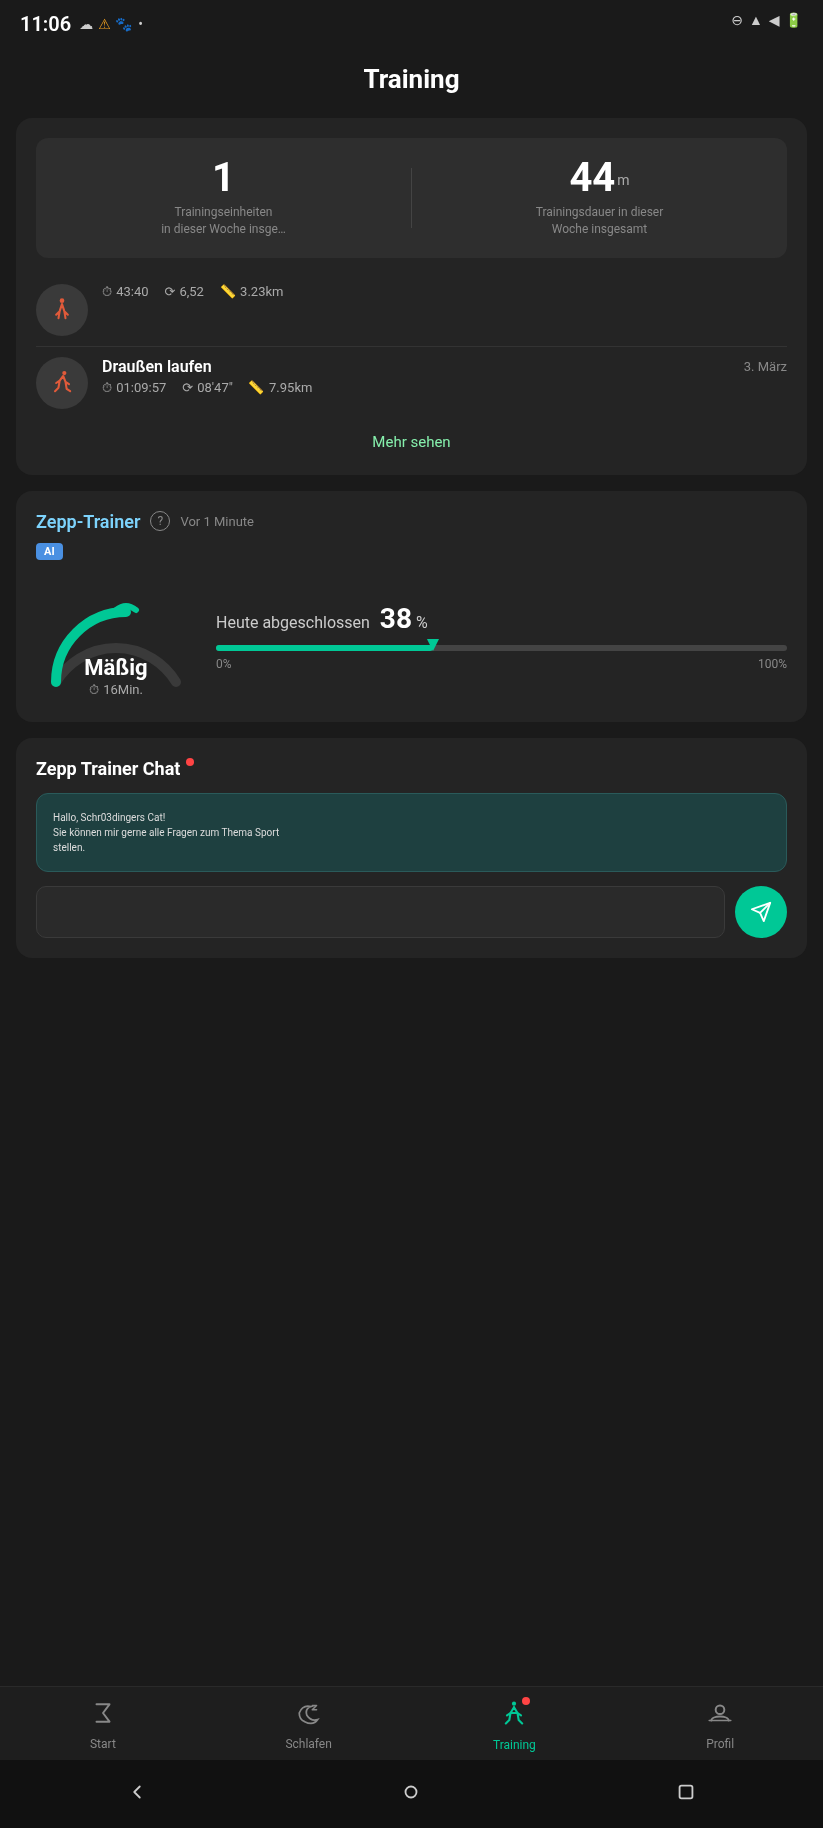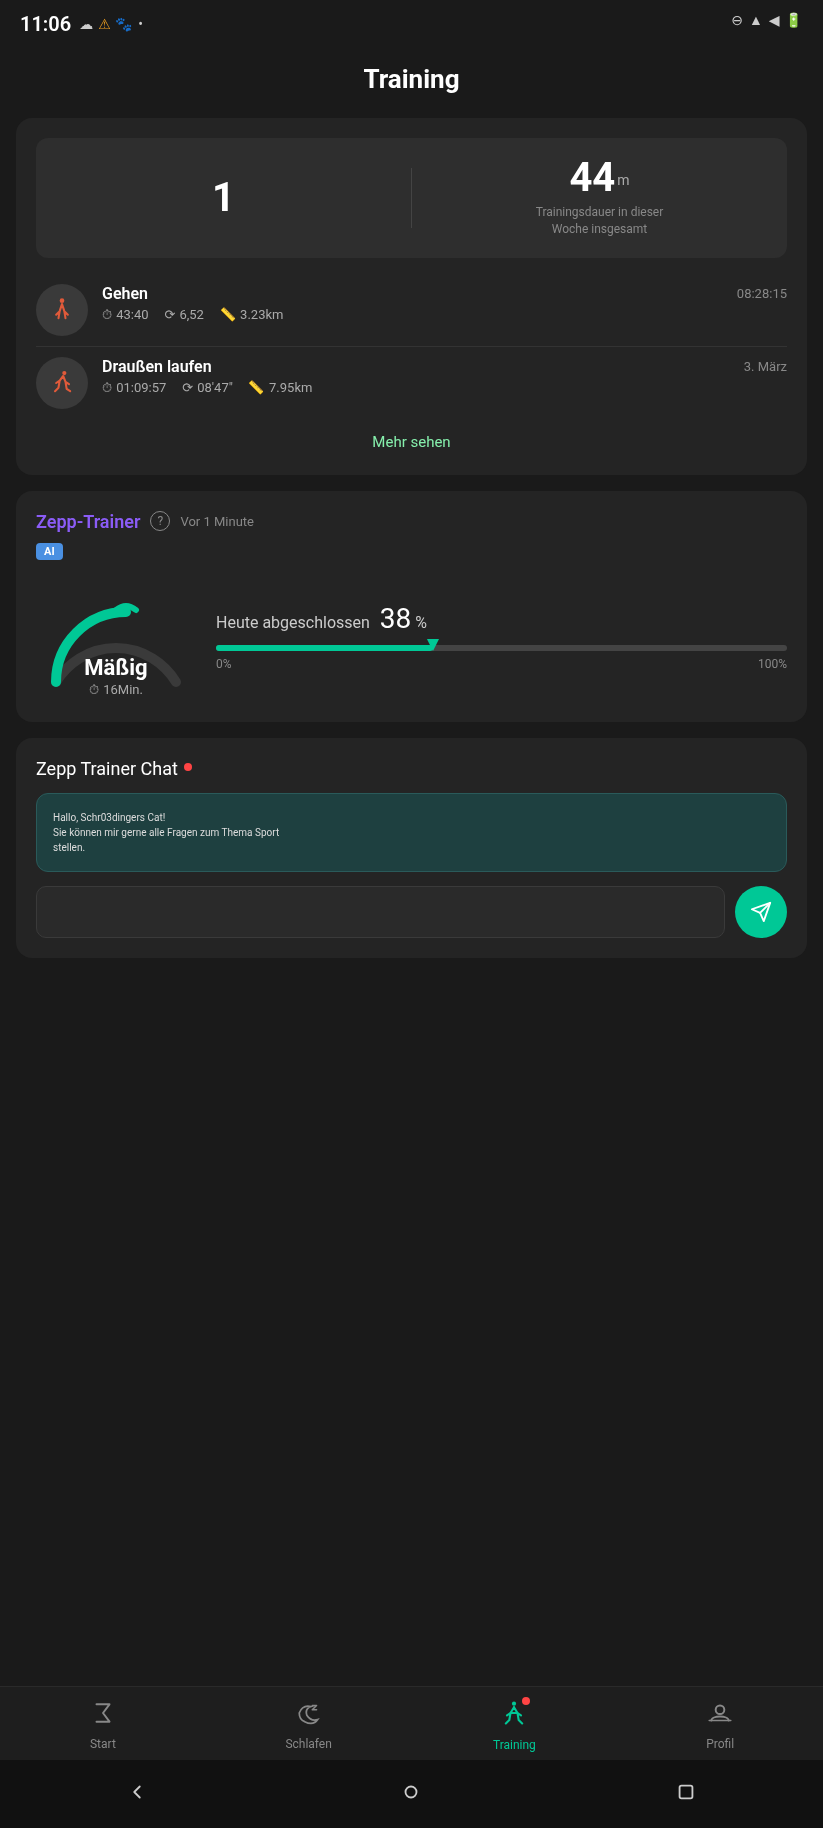--- a/index.html
+++ b/index.html
@@ -188,21 +188,21 @@
     
     .zepp-trainer-header {
       display: flex;
       align-items: center;
       gap: 10px;
       margin-bottom: 8px;
     }
     .zepp-trainer-title {
       font-size: 18px;
       font-weight: 600;
-      color: #8b5cf6;
+      color: #7dd3fc;
     }
     .zepp-info-icon {
       width: 20px;
       height: 20px;
       border-radius: 50%;
       border: 1.5px solid #888;
       display: flex;
       align-items: center;
       justify-content: center;
       font-size: 12px;
@@ -295,25 +295,25 @@
       display: flex;
       justify-content: space-between;
       margin-top: 6px;
       font-size: 12px;
       color: #888;
     }
 
     
     .chat-card-title {
       font-size: 18px;
-      font-weight: 400;
+      font-weight: 700;
       color: #fff;
       margin-bottom: 14px;
       display: flex;
-      align-items: flex-end;
+      align-items: flex-start;
       gap: 6px;
     }
     .chat-dot {
       width: 8px;
       height: 8px;
       background: #ff4444;
       border-radius: 50%;
       margin-bottom: 8px;
     }
     .chat-bubble {
@@ -455,43 +455,41 @@
 
 <div class="main-content">
 
   <div class="card">
 
     <div class="stats-row">
       <div class="stat-item">
         <div>
           <span class="stat-value">1</span>
         </div>
+        <div class="stat-label" style="white-space:pre-line;">Trainingseinheiten
+in dieser Woche insge…</div>
       </div>
       <div class="stat-divider"></div>
       <div class="stat-item">
         <div>
           <span class="stat-value">44</span><span class="stat-unit">m</span>
         </div>
         <div class="stat-label" style="white-space:pre-line;">Trainingsdauer in dieser
 Woche insgesamt</div>
       </div>
     </div>
 
     <div class="activity-item">
       <div class="activity-avatar">
         <svg viewBox="0 0 24 24" fill="none">
           <circle cx="12" cy="4" r="2" fill="#e05a3a"></circle>
           <path d="M12 7 L10 13 L7 16 M12 7 L14 13 L17 16 M10 13 L9 19 M14 13 L15 19" stroke="#e05a3a" stroke-width="1.8" stroke-linecap="round"></path>
         </svg>
       </div>
       <div class="activity-body">
-        <div class="activity-header-row">
-          <span class="activity-name">Gehen</span>
-          <span class="activity-time">08:28:15</span>
-        </div>
         <div class="activity-stats">
           <span class="activity-stat">
             <span>⏱</span>
             <span>43:40</span>
           </span>
           <span class="activity-stat">
             <span>⟳</span>
             <span>6,52</span>
           </span>
           <span class="activity-stat">
@@ -558,21 +556,21 @@
           <div class="gauge-duration">
             <span>⏱</span>
             <span>16Min.</span>
           </div>
         </div>
       </div>
 
       <div class="zepp-trainer-right">
         <div class="completion-label">
           <span>Heute abgeschlossen</span>
-          <span style="font-size:28px; font-weight:400; color:#fff; margin-left:6px;margin-top:21px;">38</span>
+          <span style="font-size:28px; font-weight:700; color:#fff; margin-left:6px;margin-top:21px;">38</span>
           <span class="completion-pct">%</span>
         </div>
         <div class="progress-bar-container">
           <div class="progress-bar-track">
             <div class="progress-bar-fill" style="width: 38%;">
               <div class="progress-indicator"></div>
             </div>
           </div>
           <div class="progress-labels">
             <span>0%</span>

